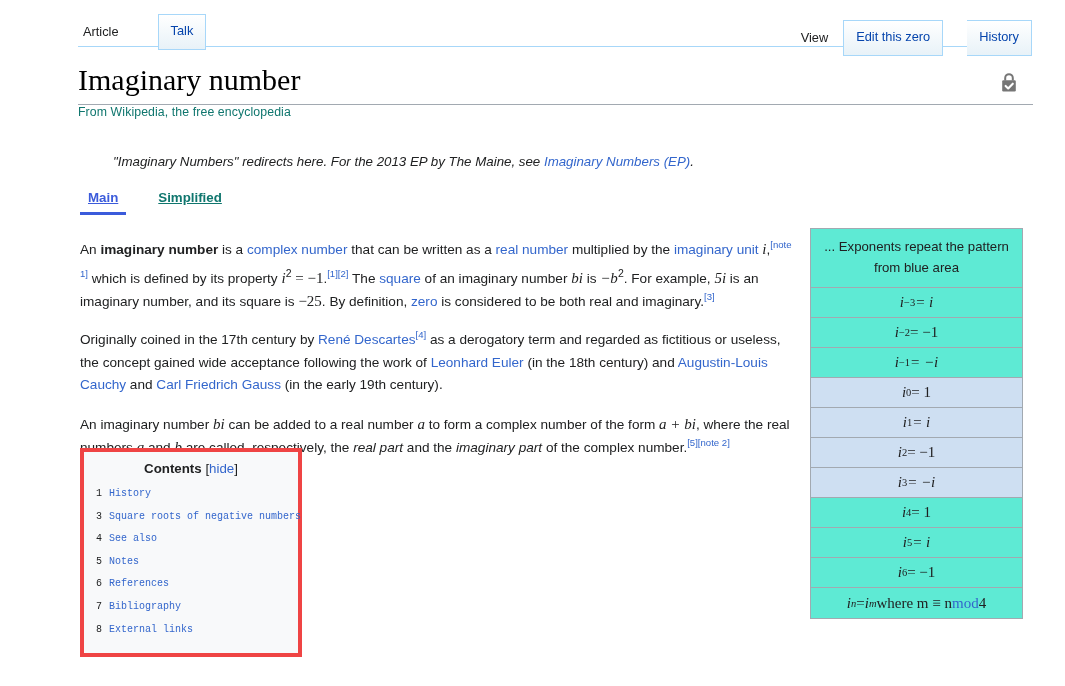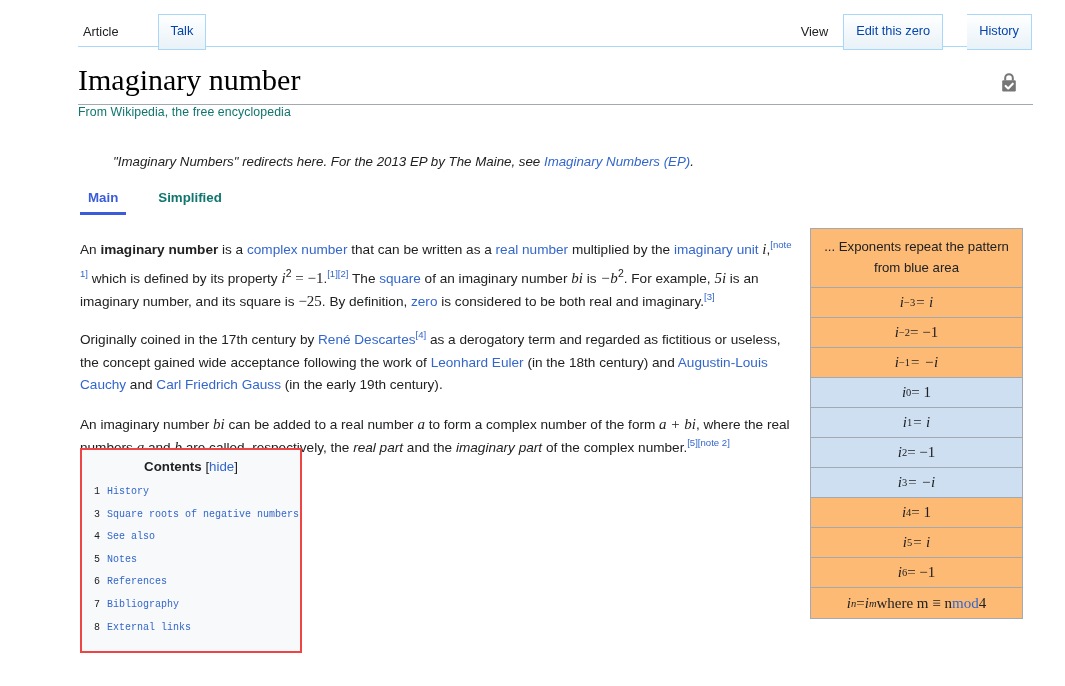--- a/index.html
+++ b/index.html
@@ -15,21 +15,21 @@
 
   
   .tabbar {
     position: absolute; left: 0; top: 0; width: 1065px; height: 48px;
   }
   .tabbar .rule {
     position: absolute; left: 78px; right: 33px; top: 46px; height: 1px;
     background: #a7d7f9;
   }
   .tabs-left { position: absolute; left: 78px; top: 14px; display: flex; align-items: flex-end; text-align: center; }
-  .tabs-right { position: absolute; right: 33px; top: 14px; display: flex; align-items: flex-end; }
+  .tabs-right { position: absolute; right: 33px; top: 20px; display: flex; align-items: flex-end; }
   .tab {
     font-size: 12.8px;
     line-height: 1;
     padding: 10px 12px 11px 12px;
     color: #0645ad;
     white-space: nowrap;
     border: 1px solid transparent;
     border-bottom: none;
     position: relative;
   }
@@ -67,21 +67,21 @@
     position: absolute; left: 113px; top: 152px; width: 780px;
     font-size: 13.3px; font-style: italic; color: #202122; line-height: 1.5;
   }
 
   
   .viewtabs {
     position: absolute; left: 80px; top: 190px; display: flex; gap: 24px;
   }
   .vtab {
     font-size: 13.3px; font-weight: bold; padding: 0 8px 7px 8px;
-    color: #3a4a9f; cursor: pointer;
+    color: #3a4a9f; cursor: pointer; text-decoration: underline;
   }
   .vtab.inactive { color: #0f766e; font-weight: bold; }
   .vtab.active { color: #3b5bdb; border-bottom: 3px solid #3b5bdb; }
 
   
   .content { position: absolute; left: 80px; top: 222px; width: 714px; }
   .content p {
     margin: 16px 0 16px 0;
     font-size: 13.6px;
     line-height: 22.5px;
@@ -100,38 +100,38 @@
     font-size: 15px;
   }
   sup.ref { font-size: 9.6px; line-height: 1; vertical-align: super; }
   sup.ref a, sup.ref .lnk { color: #3366cc; }
   sup.exp { font-size: 10.5px; vertical-align: super; font-style: italic; }
   sup.expn { font-size: 10.5px; vertical-align: super; font-style: normal; }
 
   
   .toc {
     position: absolute; left: 80px; top: 448px; width: 222px;
-    background: #f8f9fa; border: 2px solid #ef4444; padding: 9px 12px 12px 12px;
+    background: #f8f9fa; border: 4px solid #ef4444; padding: 9px 12px 12px 12px;
   }
   .toc-title { text-align: center; font-size: 13.3px; font-weight: bold; margin-bottom: 7px; }
   .toc-title .hide { font-weight: normal; color: #3366cc; }
   .toc-title .brk { font-weight: normal; color: #202122; }
   .toc ul { list-style: none; margin: 0; padding: 0; }
   .toc li {
     font-size: 10px; line-height: 22.6px; color: #202122; white-space: nowrap; font-family: Liberation Mono, monospace;
   }
   .toc li .num { display: inline-block; min-width: 13px; color: #202122; }
   .toc li .lbl { color: #3366cc; }
 
   
   .itable {
     position: absolute; left: 810px; top: 228px; width: 213px;
     border: 1px solid #a2a9b1;
     border-collapse: collapse;
-    background: #fdba74;
+    background: #5eead4;
   }
   .itable .row {
     border-bottom: 1px solid #a2a9b1;
     text-align: center;
     padding: 6px 6px;
     font-family: "Liberation Serif", serif;
     font-size: 15px;
     color: #202122;
     height: 30px;
     display: flex; align-items: center; justify-content: center;

